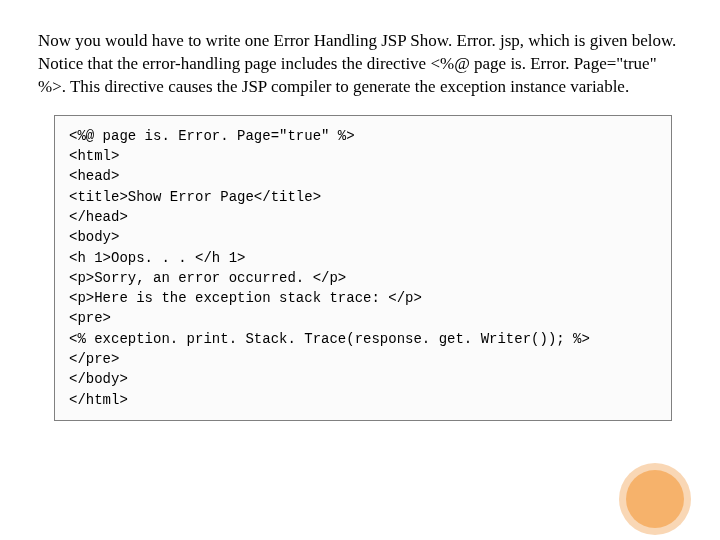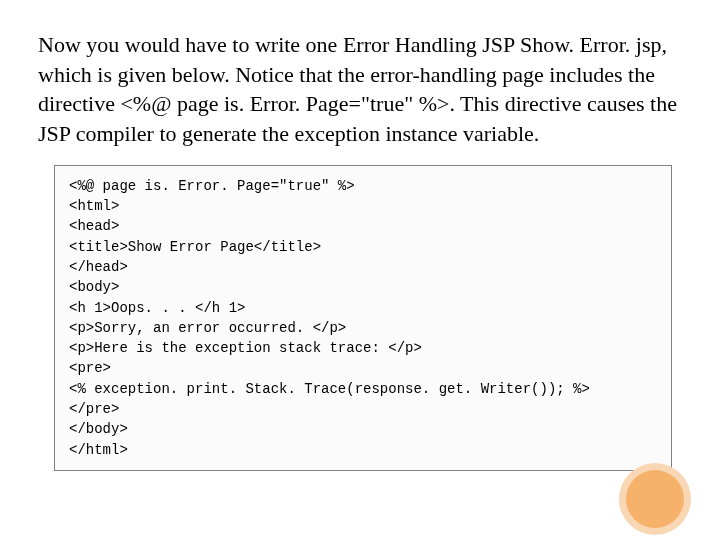--- a/index.html
+++ b/index.html
@@ -9,21 +9,21 @@
     font-family: Georgia, 'Times New Roman', serif;
     position: relative;
   }
   .slide {
     width: 720px;
     height: 540px;
     position: relative;
     padding: 30px 38px 20px 38px;
   }
   .body-text {
-    font-size: 22px;
+    font-size: 17px;
     line-height: 1.35;
     color: #000;
     margin-bottom: 16px;
     font-family: Georgia, 'Times New Roman', serif;
   }
   .code-box {
     border: 1px solid #808080;
     background: #fbfbfb;
     padding: 10px 14px;
     margin: 8px 10px 0 16px;

